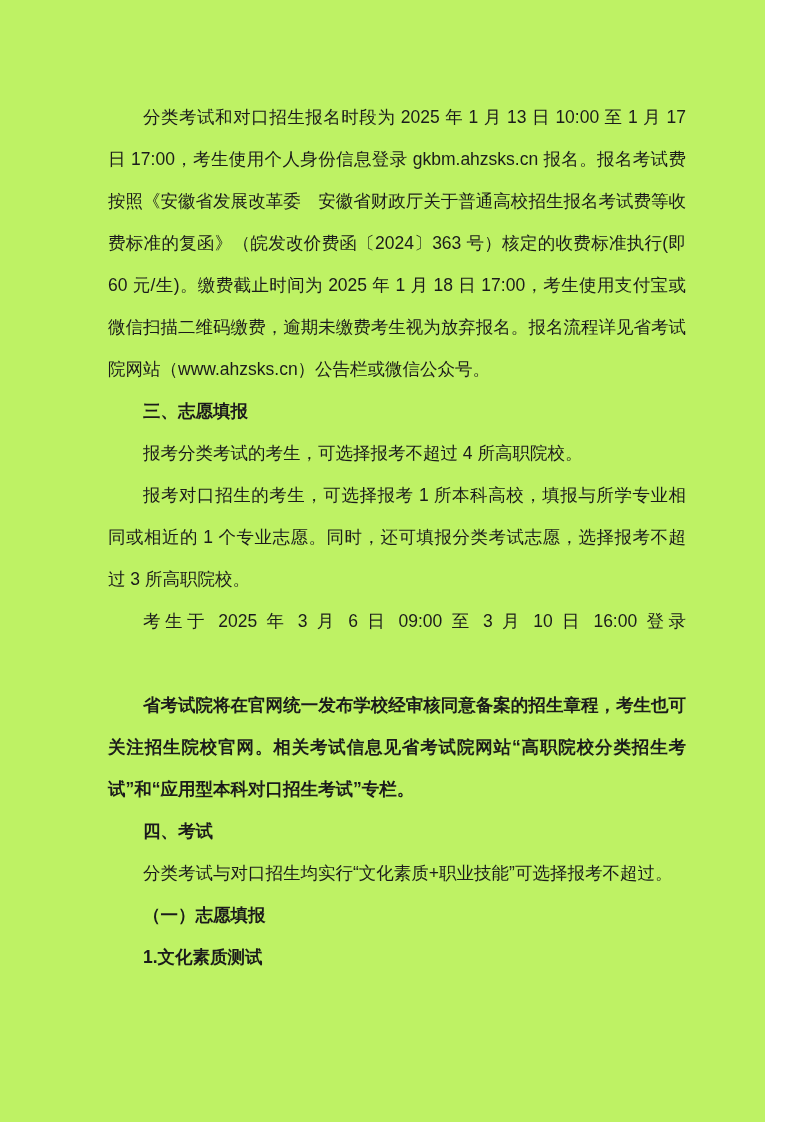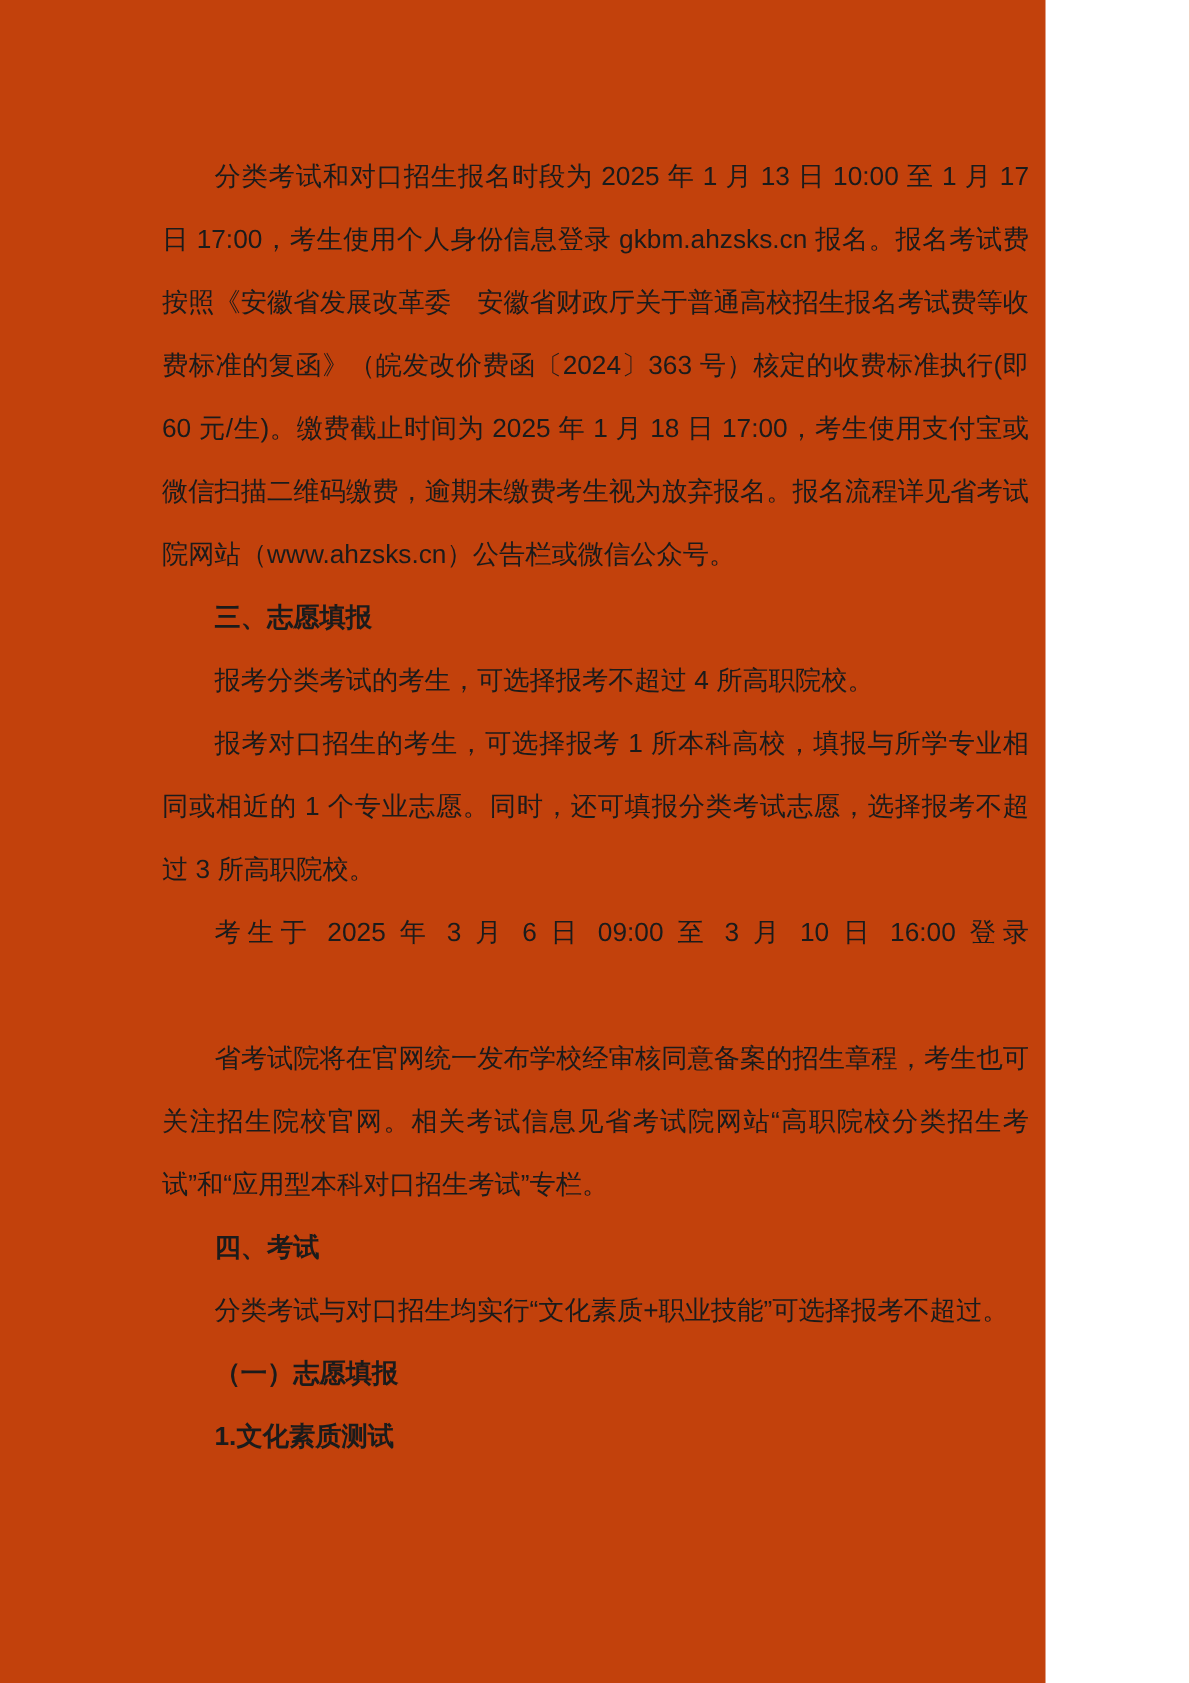--- a/index.html
+++ b/index.html
@@ -9,25 +9,25 @@
   }
   body {
     width: 793px;
     height: 1122px;
     font-family: "Liberation Serif", "DejaVu Serif", serif;
     color: #1a1a1a;
     -webkit-font-smoothing: antialiased;
   }
   .page {
     position: relative;
-    width: 697px;
+    width: 765px;
     height: 1122px;
     box-sizing: border-box;
     padding: 96px 108px 0 108px;
-    background: #c2410c;
+    background: #bef264;
   }
   .doc-body {
     width: 578px;
   }
   p {
     margin: 0;
     font-size: 17.5px;
     line-height: 42px;
     color: #1b1b1b;
     text-align: justify;
@@ -36,21 +36,21 @@
   }
   p.indent {
     text-indent: 35px;
   }
   p.heading {
     font-weight: bold;
     text-indent: 35px;
     text-align: left;
   }
   p.bold-para {
-    font-weight: normal;
+    font-weight: bold;
     text-indent: 35px;
   }
   
   p.force-justify {
     text-align: justify;
     text-indent: 35px;
   }
   p.force-justify > span.line-stretch {
     display: block;
     text-align: justify;

